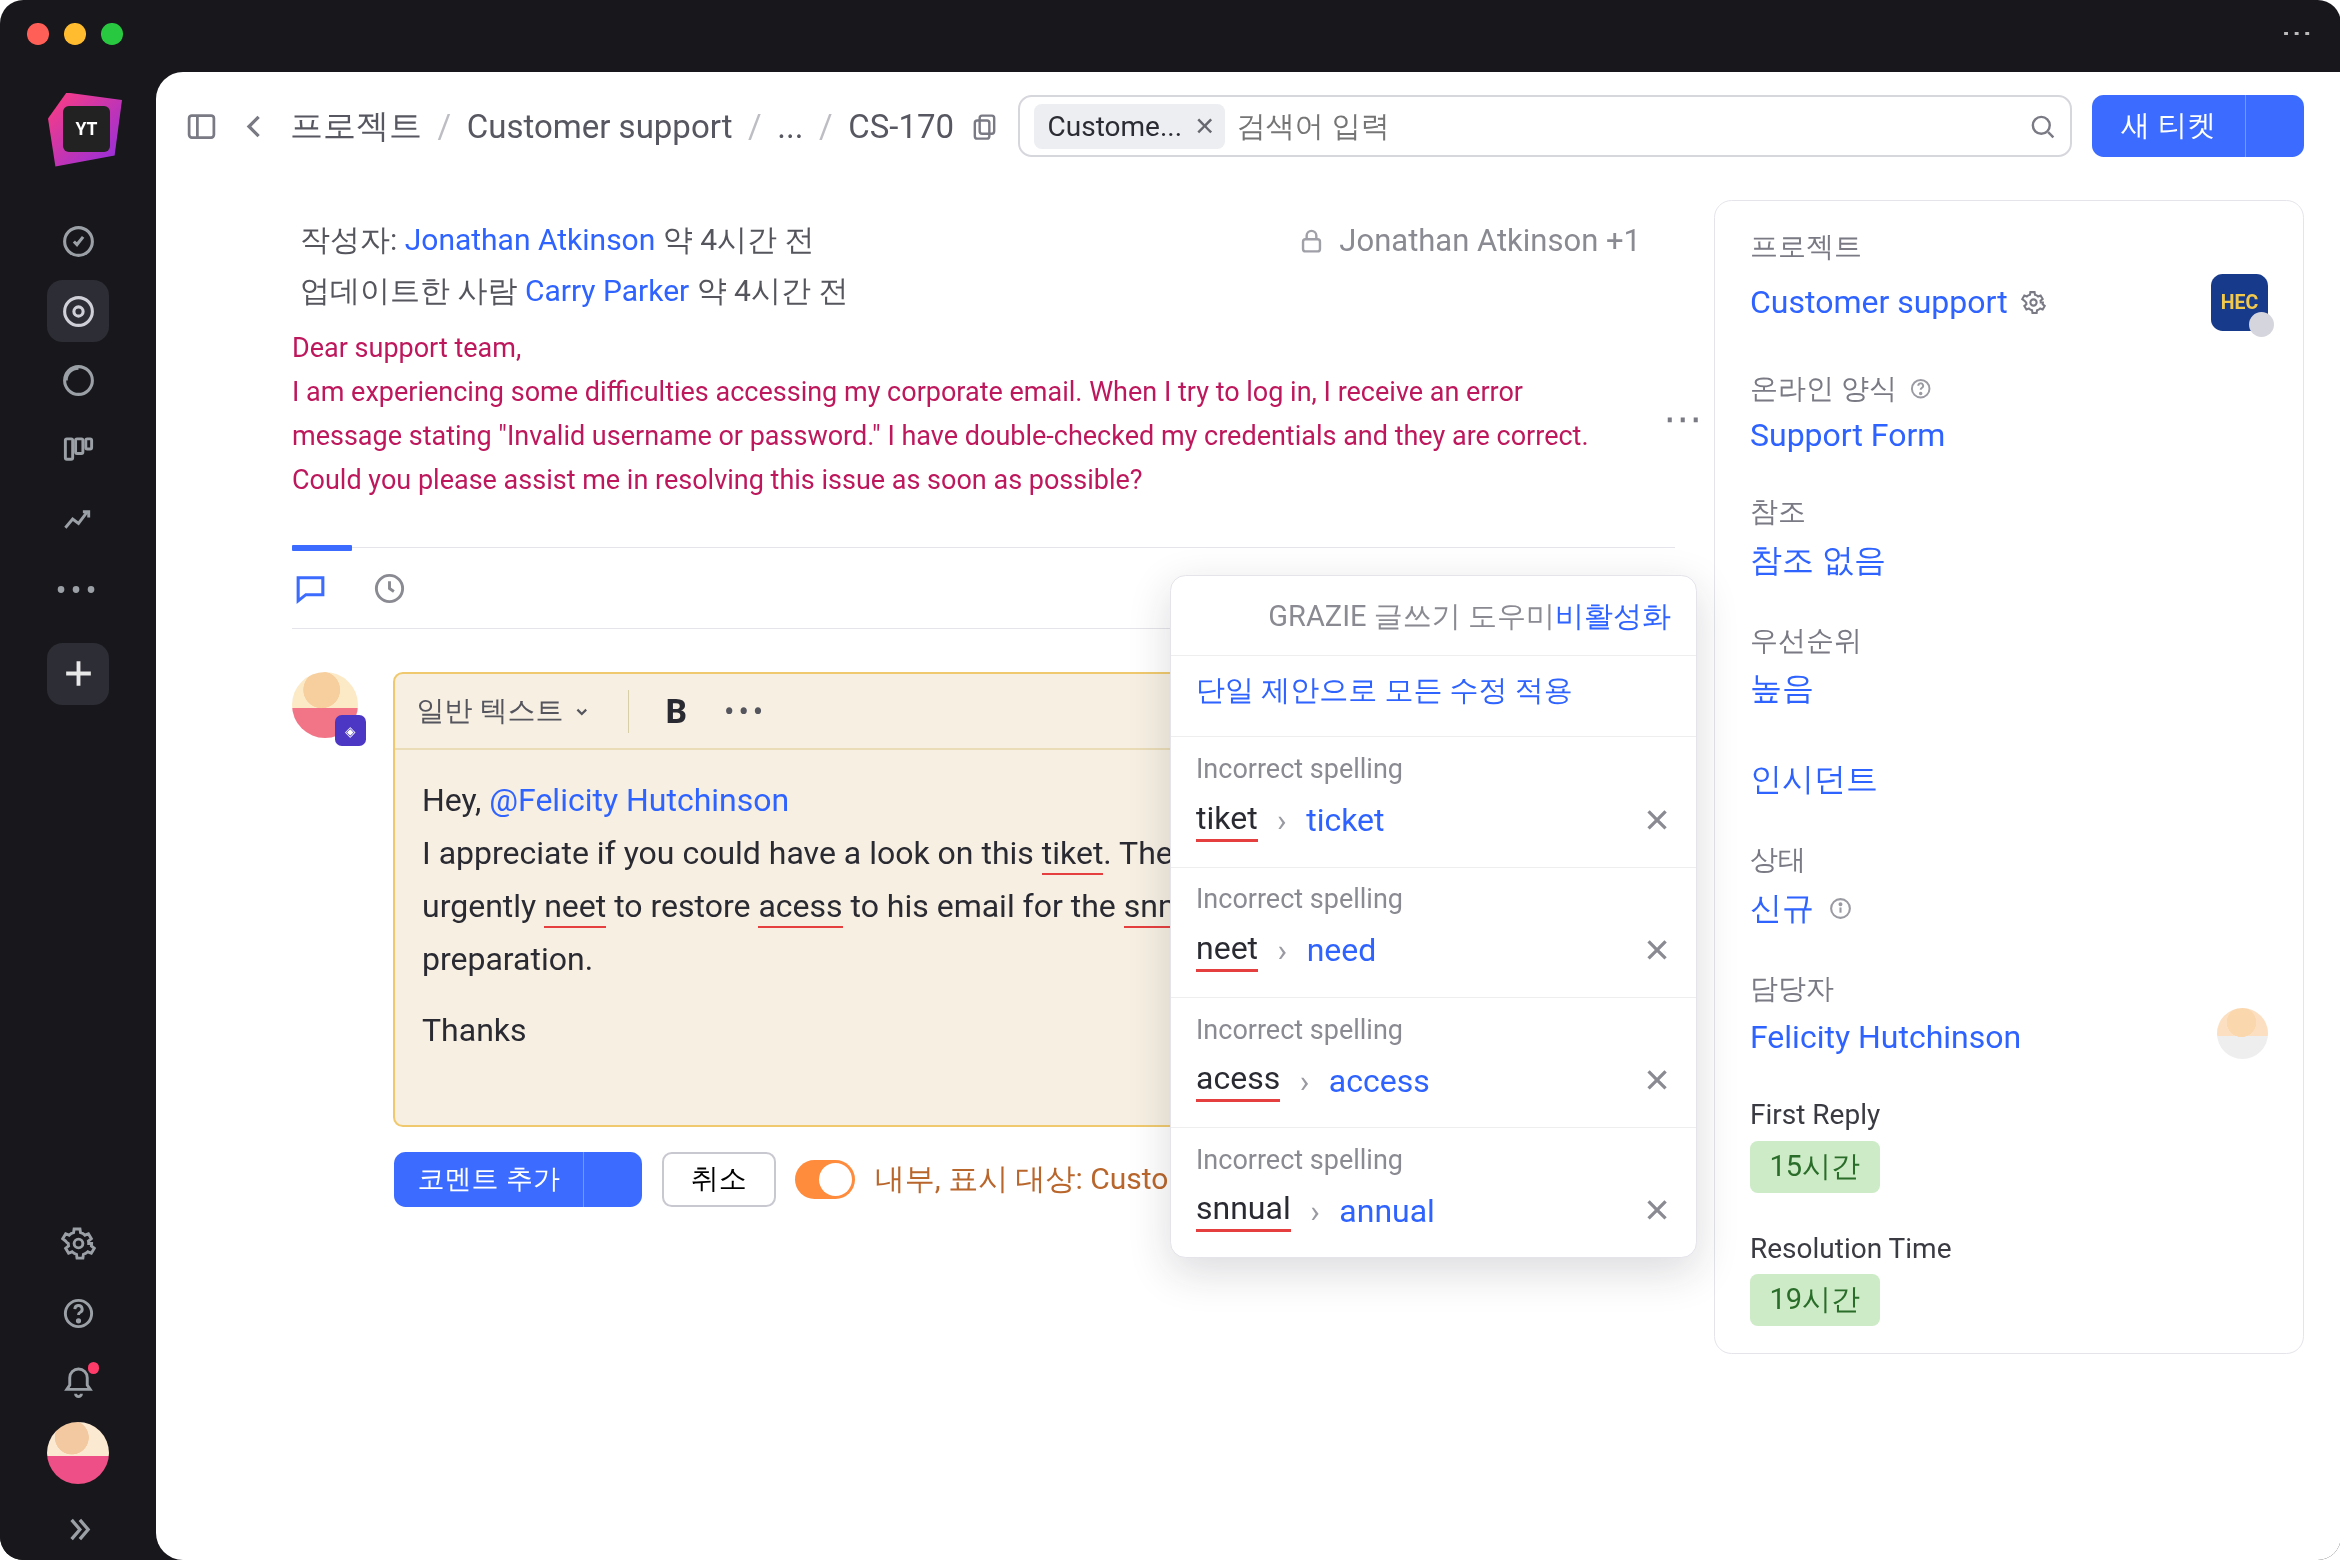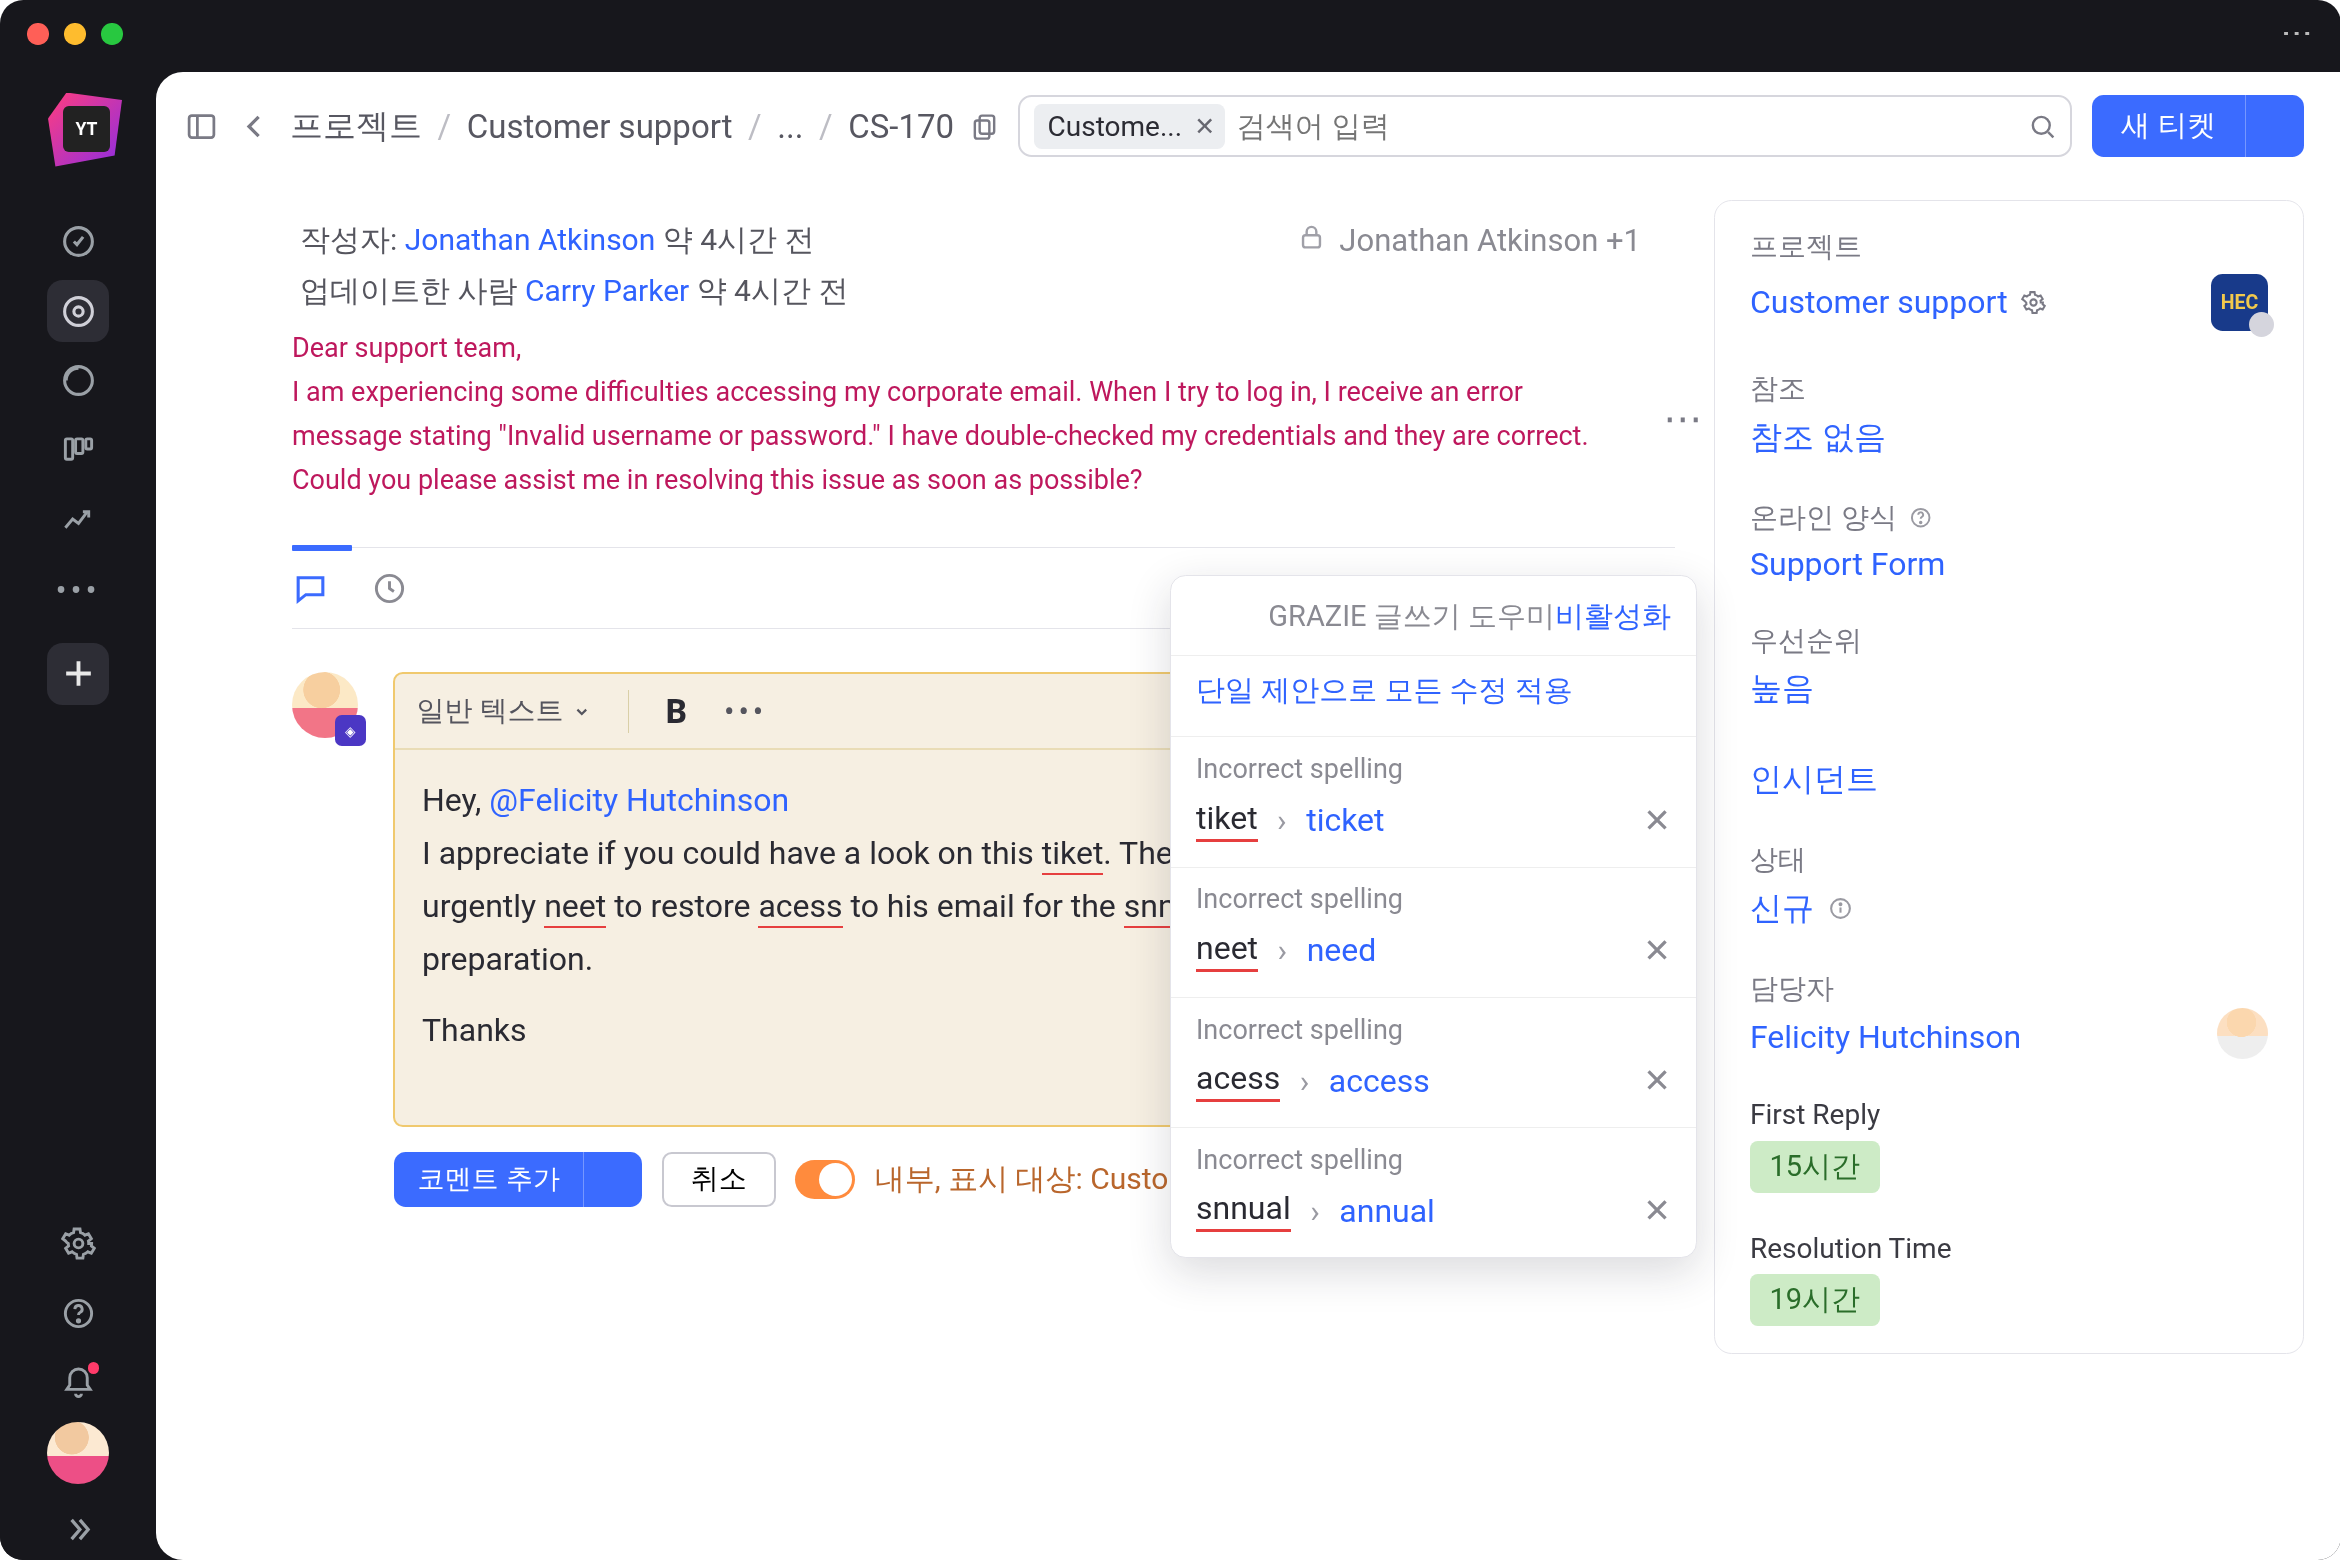--- a/index.html
+++ b/index.html
@@ -126,21 +126,21 @@
     display:flex; align-items:center; justify-content:center;
   }
   .content-scroll {
     flex:1; display:flex; padding: 0 37px 0 37px; overflow:hidden; position:relative;
   }
   .issue-main { flex:1; min-width:0; padding-right:39px; position:relative; }
   .meta-lines { font-size:30px; color:#55555e; line-height:1.7; margin:33px 0 11.7px 107px; }
   .meta-lines a { color:#2f63ff; text-decoration:none; }
   .visibility-row {
     position:absolute; right:73px; top:41px; font-size:31px; color:#8a8a92;
-    display:flex; align-items:flex-start; gap:13.7px;
+    display:flex; align-items:center; gap:13.7px;
   }
   .issue-title {
     font-size:55px; font-weight:800; color:#1c1c22; margin: 25px 0 23.4px 99px;
     line-height:1.25;
   }
   .issue-title-actions { position:absolute; right:5.9px; top:215px; color:#7a7a85; font-size:39px; letter-spacing:5.9px; }
   .issue-body {
     font-size:27px; color:#be185d; line-height:1.62; margin-left:99px; max-width:1326px;
   }
   .tabs-row {
@@ -534,33 +534,33 @@
                     <path d="M19 12a7 7 0 0 0-.2-1.7l2-1.6-2-3.4-2.4 1a7 7 0 0 0-3-1.7L13 2h-4l-.4 2.6a7 7 0 0 0-3 1.7l-2.4-1-2 3.4 2 1.6A7 7 0 0 0 5 12c0 .6.1 1.1.2 1.7l-2 1.6 2 3.4 2.4-1a7 7 0 0 0 3 1.7L11 22h4l.4-2.6a7 7 0 0 0 3-1.7l2.4 1 2-3.4-2-1.6c.1-.6.2-1.1.2-1.7z"></path>
                   </svg>
               </span>
               <span class="proj-badge">
                 <span>HEC</span>
                 <span class="corner"></span>
               </span>
             </div>
           </div>
           <div>
-            <div class="field-lbl">참조</div>
-            <div class="field-val">참조 없음</div>
-          </div>
-          <div>
             <div class="field-lbl">
               <span>온라인 양식</span>
               <svg width="23.4" height="23.4" viewBox="0 0 24 24" fill="none" stroke="#9a9aa2" stroke-width="2">
                   <circle cx="12" cy="12" r="9"></circle>
                   <path d="M9.5 9a2.5 2.5 0 1 1 3.5 2.3c-.8.4-1 1-1 1.7"></path>
                   <circle cx="12" cy="17" r="0.8" fill="#9a9aa2"></circle>
                 </svg>
             </div>
             <div class="field-val">Support Form</div>
+          </div>
+          <div>
+            <div class="field-lbl">참조</div>
+            <div class="field-val">참조 없음</div>
           </div>
           <div>
             <div class="field-lbl">우선순위</div>
             <div class="field-val">높음</div>
           </div>
           <div>
             <div class="field-val">인시던트</div>
           </div>
           <div>
             <div class="field-lbl">상태</div>

